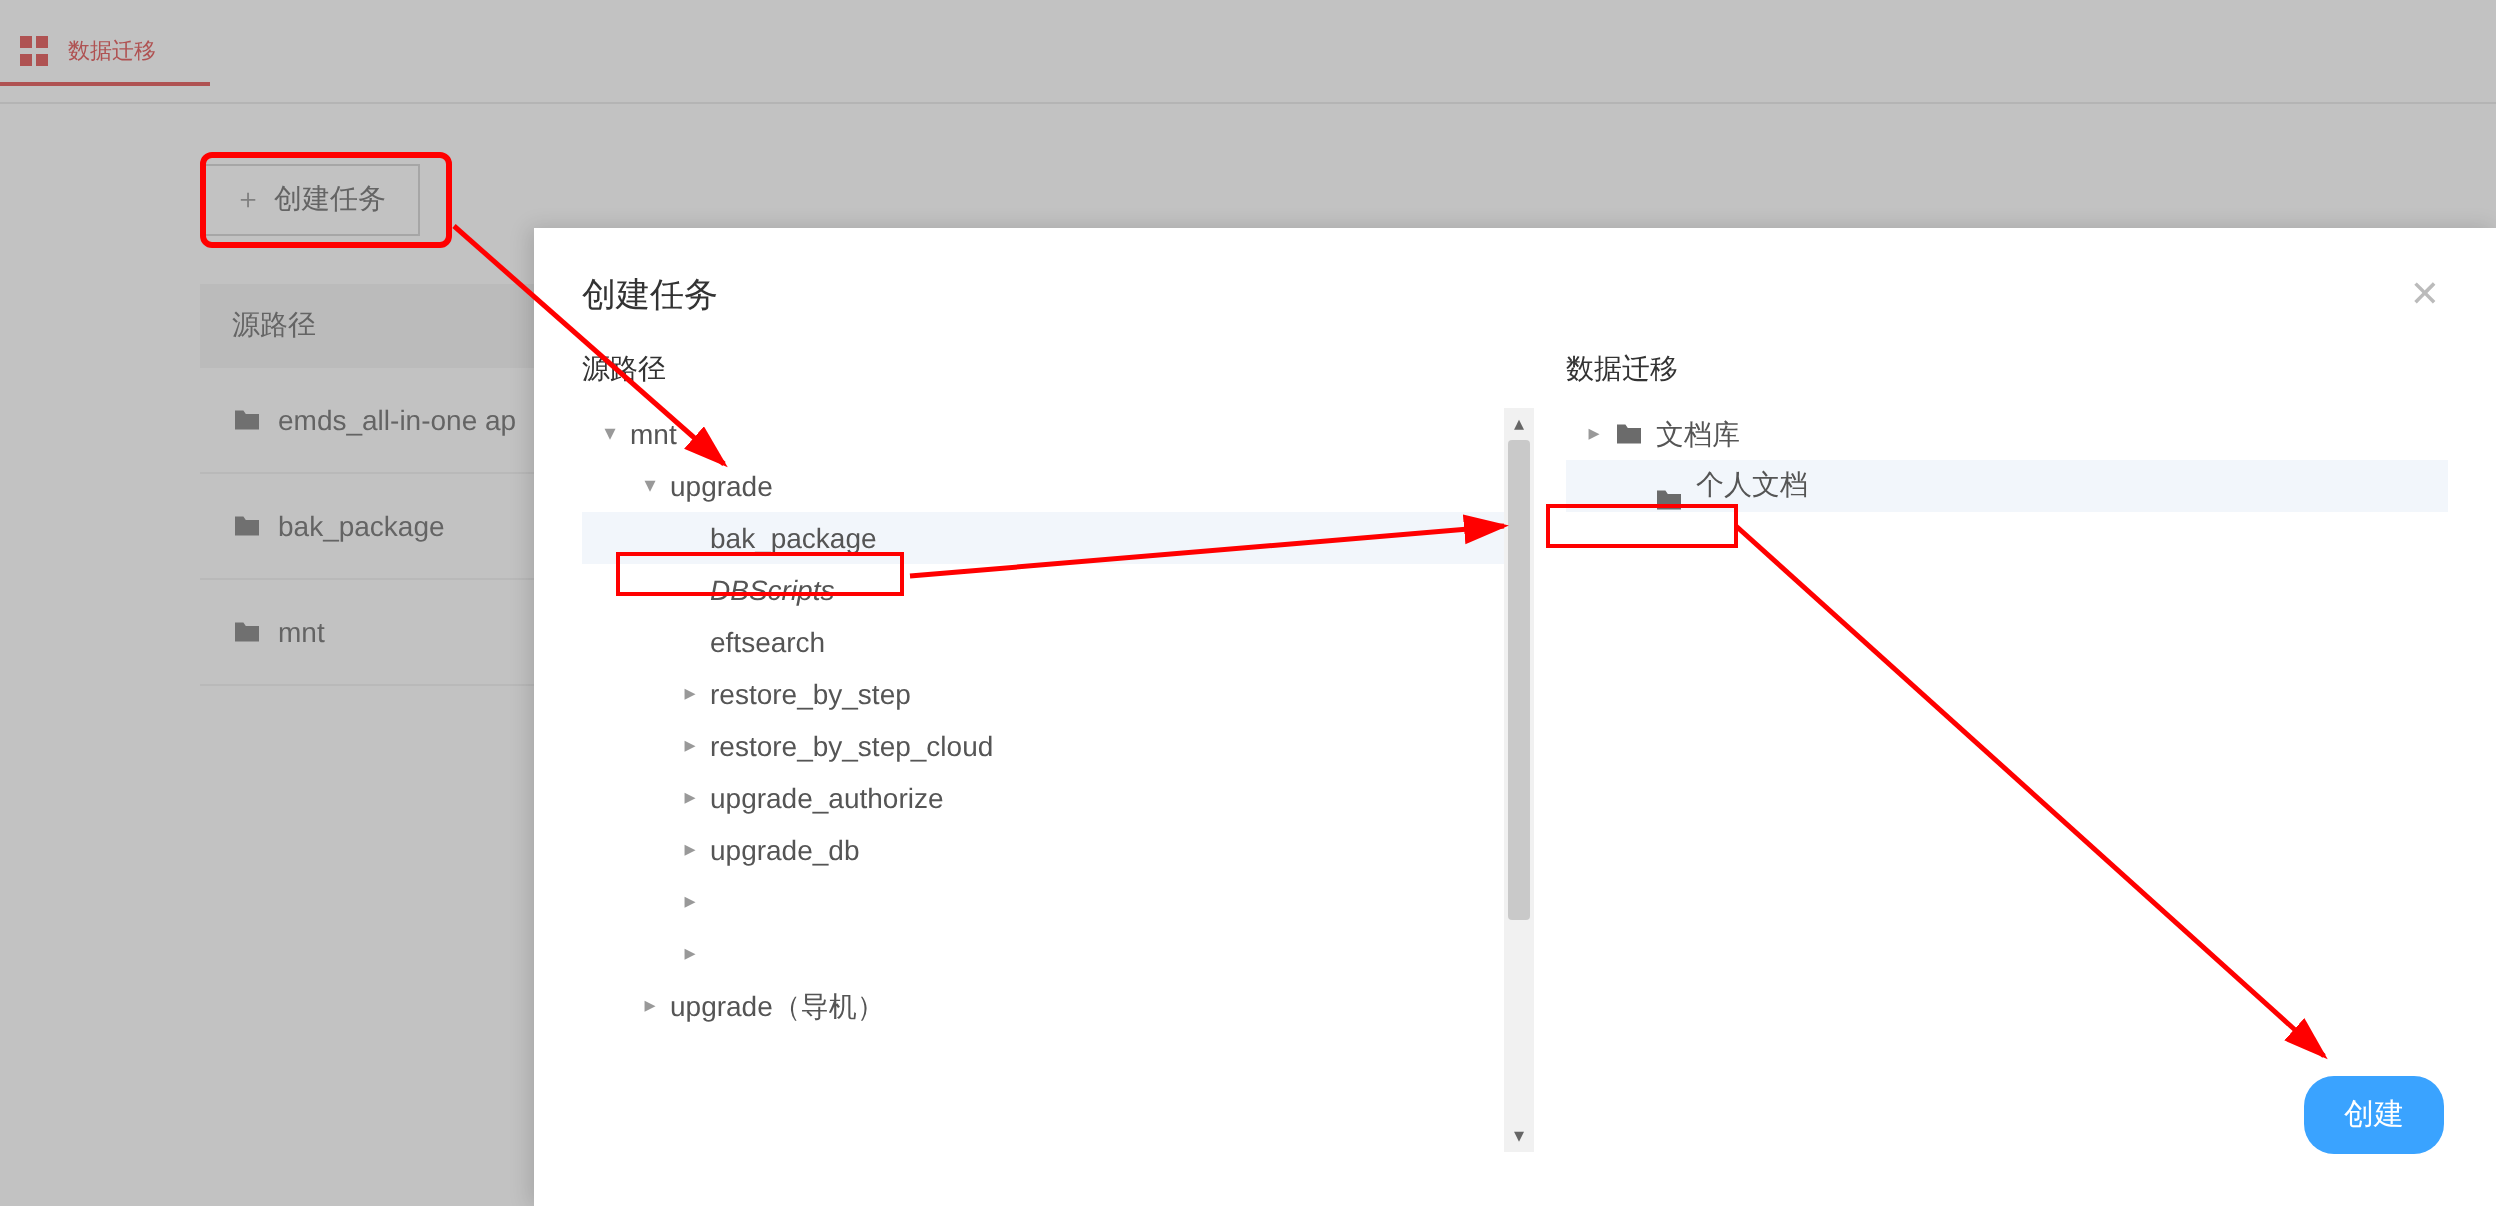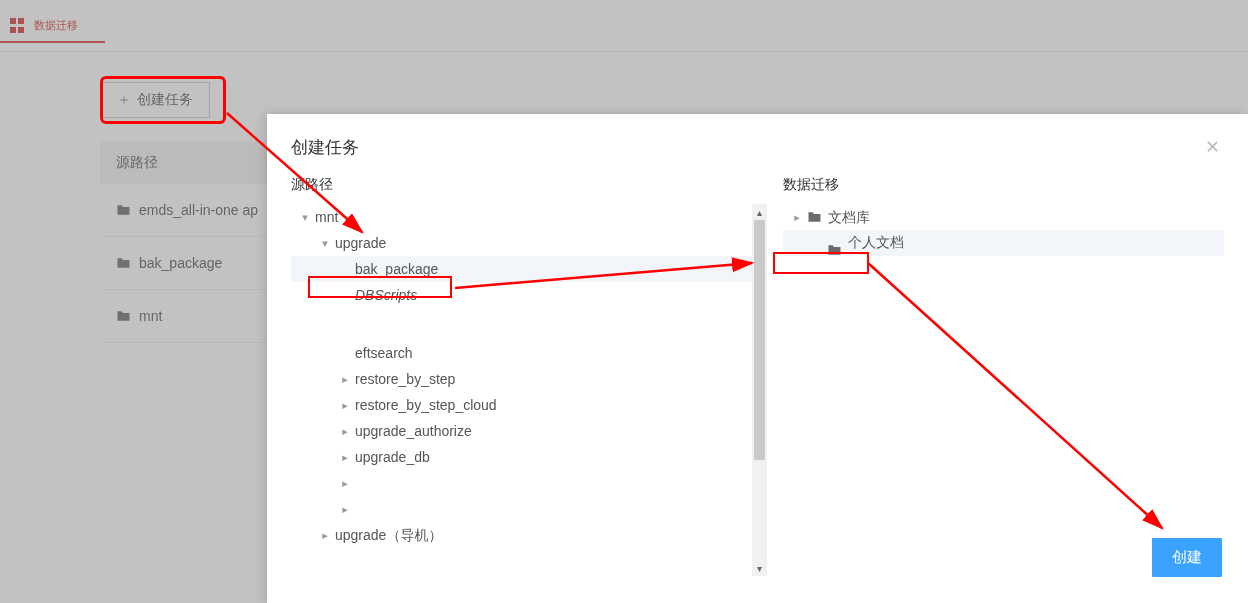--- a/index.html
+++ b/index.html
@@ -28,21 +28,21 @@
 .panel-title{font-size:14px;color:#333;margin-bottom:10px;}
 .tree-wrap{flex:1;position:relative;overflow:hidden;}
 .tree{font-size:14px;color:#555;line-height:2;}
 .tree-row{display:flex;align-items:center;height:26px;cursor:pointer;white-space:nowrap;}
 .tree-row.selected{background:#f2f6fb;}
 .tog{width:12px;text-align:center;color:#999;font-size:11px;margin-right:4px;display:inline-block;}
 .fld{margin-right:6px;color:#6b6b6b;}
 .scrollbar{position:absolute;right:0;top:0;width:15px;height:100%;background:#f1f1f1;}
 .scroll-up,.scroll-down{height:16px;display:flex;align-items:center;justify-content:center;color:#666;font-size:10px;cursor:pointer;}
 .scroll-thumb{position:absolute;left:2px;right:2px;top:16px;height:240px;background:#c9c9c9;border-radius:2px;}
-.create-submit{position:absolute;right:26px;bottom:26px;background:#3aa3ff;color:#fff;border:none;padding:10px 20px;font-size:15px;border-radius:1px;cursor:pointer;}
+.create-submit{position:absolute;right:26px;bottom:26px;background:#3aa3ff;color:#fff;border:none;padding:10px 20px;font-size:15px;border-radius:15px;cursor:pointer;}
 .annot-bak{position:absolute;border:2px solid #ff0000;pointer-events:none;}
 .annot-personal{position:absolute;border:2px solid #ff0000;pointer-events:none;}
 svg.arrow{position:absolute;pointer-events:none;}
 .folder-svg{width:15px;height:12px;fill:#6b6b6b;display:inline-block;}
 </style>
 </head>
 <body>
 
 <div class="page">
   <div class="topbar">
@@ -107,21 +107,21 @@
               <span>upgrade</span>
             </div>
             <div class="tree-row selected" style="padding-left: 48px;">
               <span class="tog"></span>
               <span>bak_package</span>
             </div>
             <div class="tree-row" style="padding-left: 48px; font-style: italic;">
               <span class="tog"></span>
               <span>DBScripts</span>
             </div>
-            <div class="tree-row" style="padding-left: 48px; margin-top: 32px;">
+            <div class="tree-row" style="padding-left: 48px;">
               <span class="tog"></span>
               <span>eftsearch</span>
             </div>
             <div class="tree-row" style="padding-left: 48px;">
               <span class="tog">▸</span>
               <span>restore_by_step</span>
             </div>
             <div class="tree-row" style="padding-left: 48px;">
               <span class="tog">▸</span>
               <span>restore_by_step_cloud</span>

